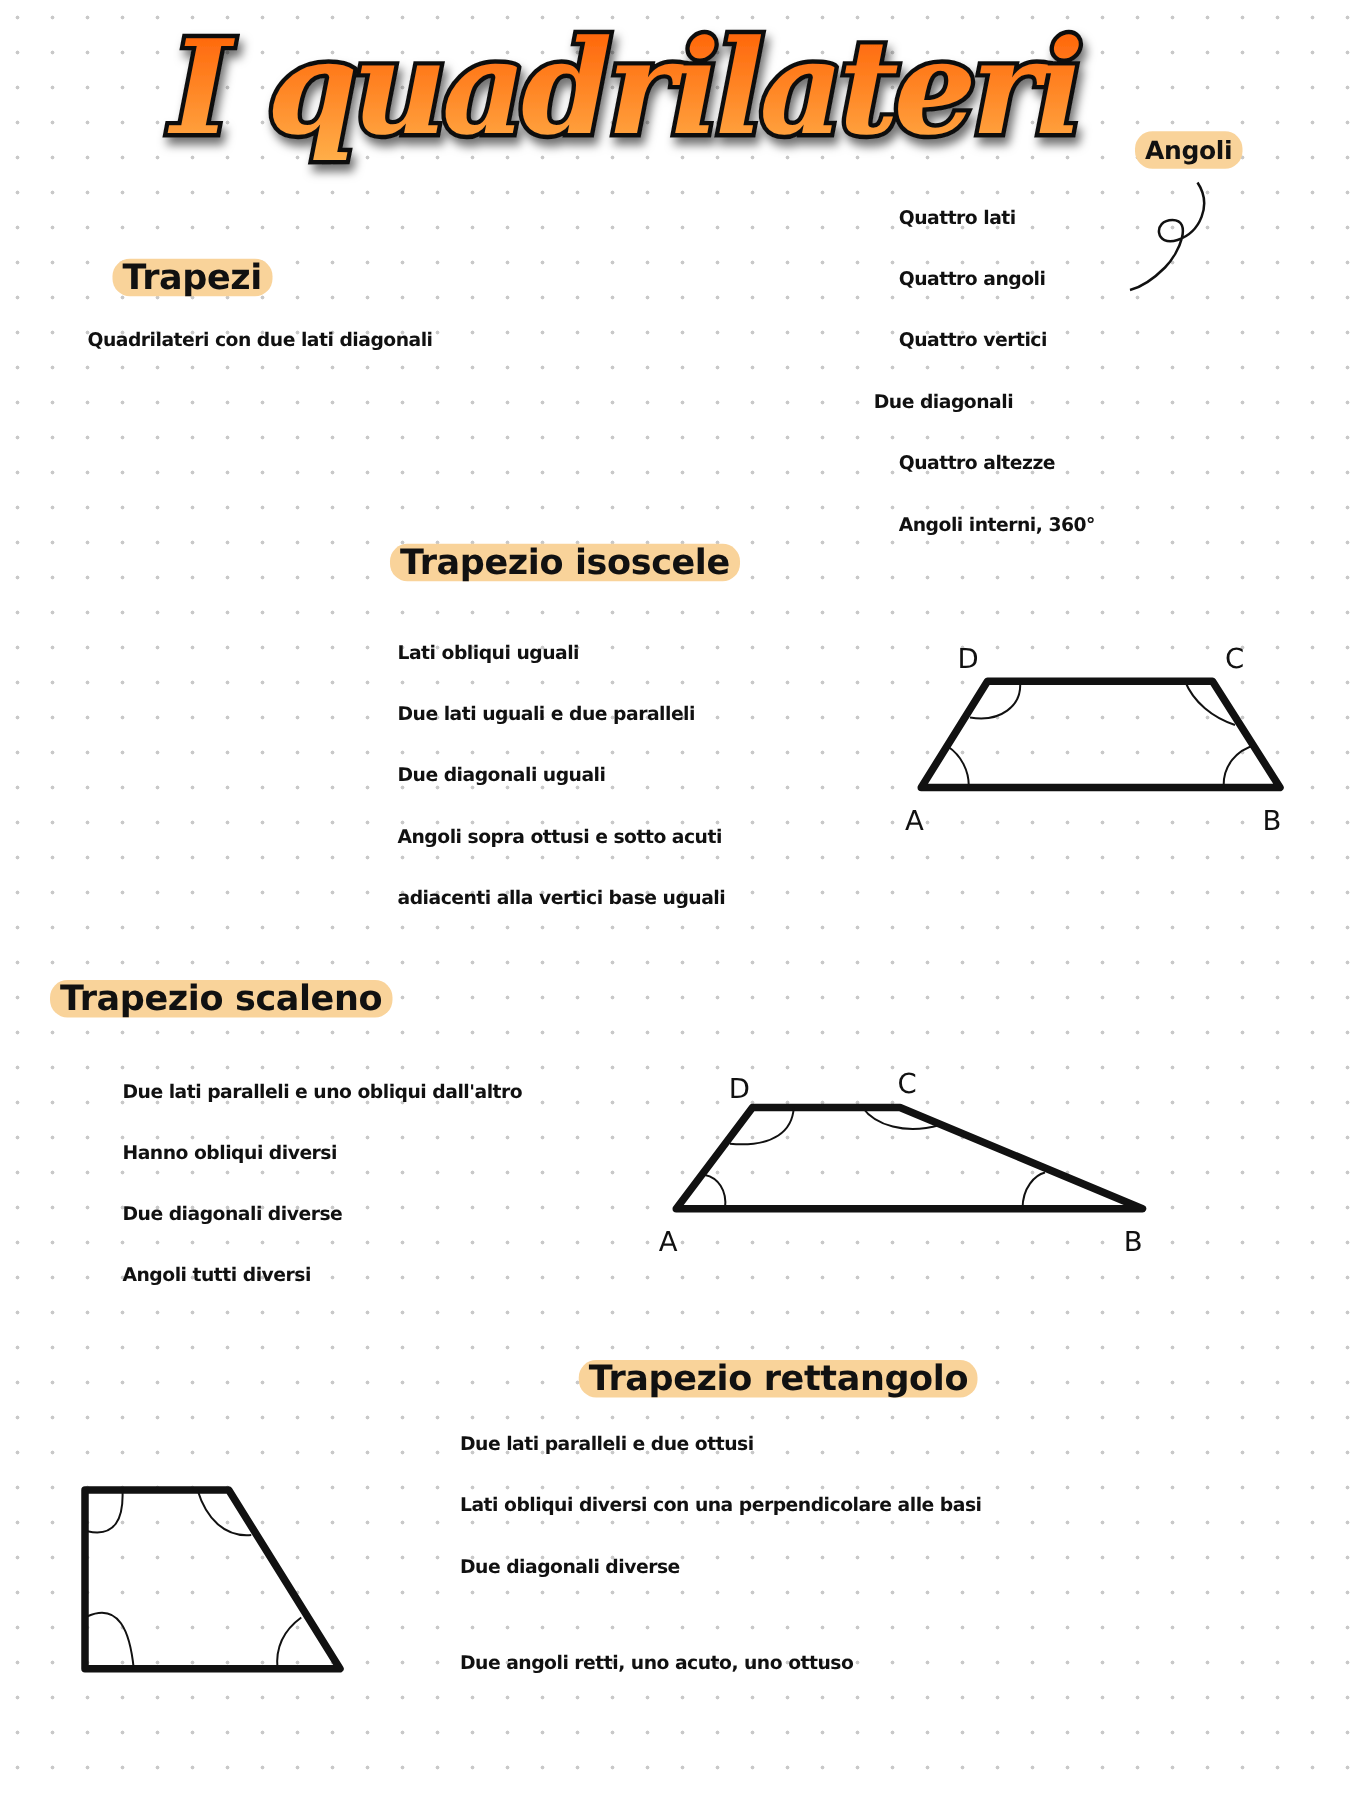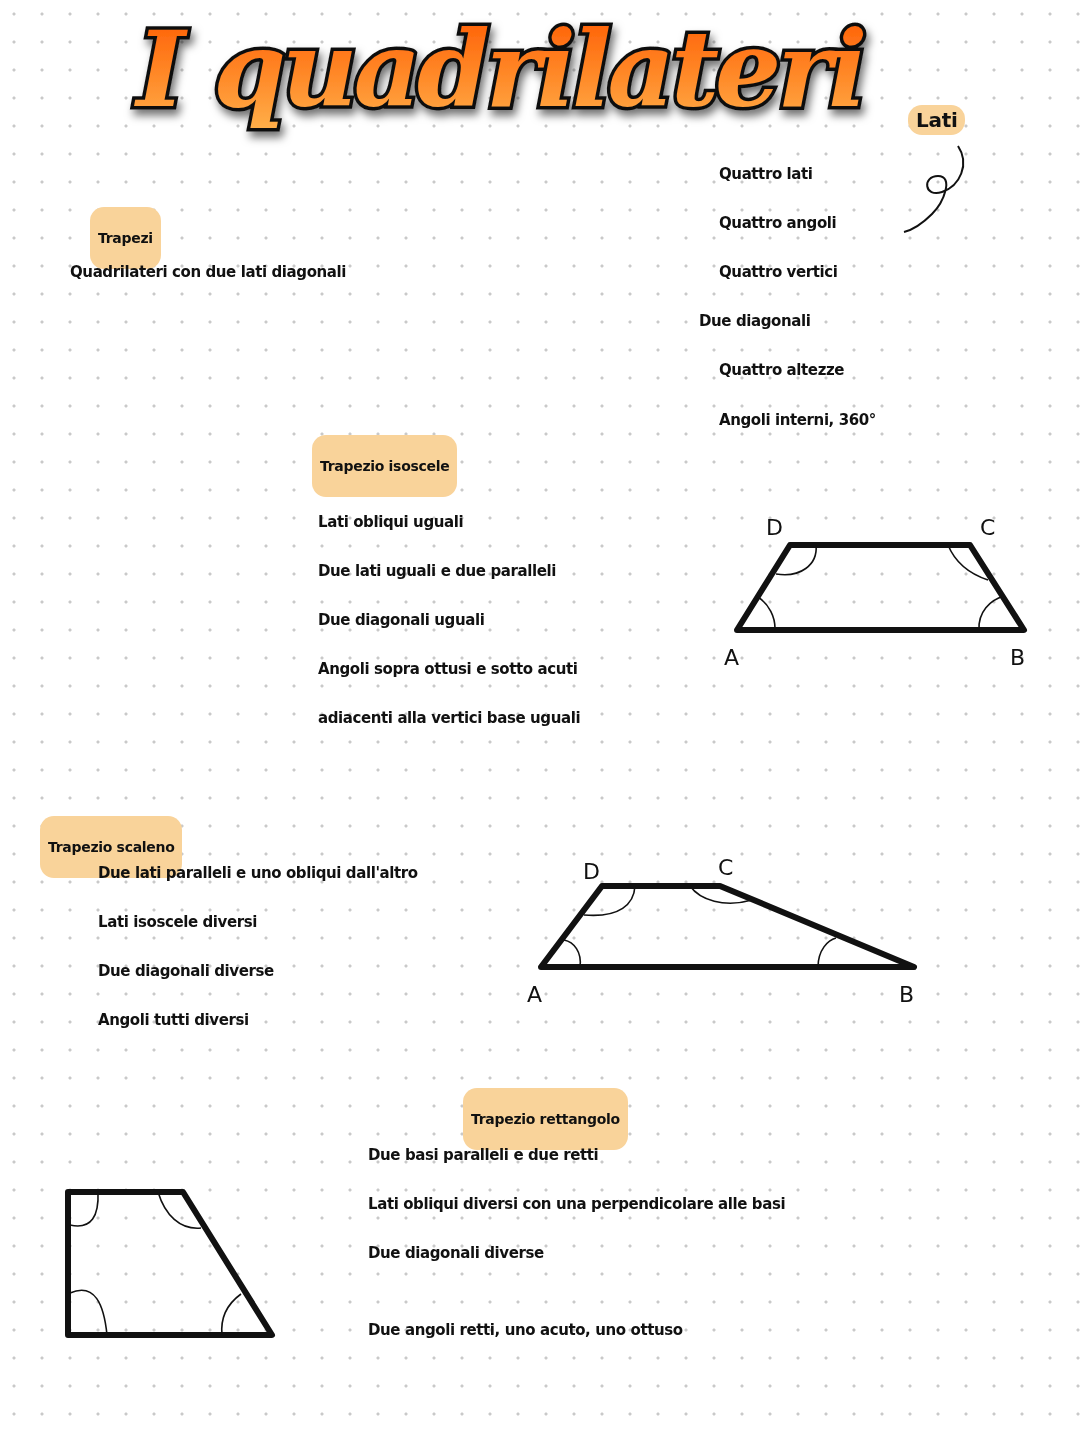--- a/index.html
+++ b/index.html
@@ -12,21 +12,21 @@
     font-family: "DejaVu Sans", sans-serif;
     color: #111;
   }
   .abs { position: absolute; }
   .title {
     left: 130px; top: 6px; width: 740px; height: 140px;
   }
   .title svg { overflow: visible; }
   .hl {
     position: absolute; background: #f9d39a; border-radius: 14px;
-    font-weight: bold; font-size: 14px; line-height: 30px; padding: 16px 8px;
+    font-weight: bold; font-size: 28px; line-height: 30px; padding: 0 8px;
     white-space: nowrap; letter-spacing: -0.3px;
   }
   .line {
     position: absolute; font-weight: bold; font-size: 15px; line-height: 28px;
     white-space: nowrap; letter-spacing: -0.4px;
   }
   .lbl {
     position: absolute; font-family: "DejaVu Sans", sans-serif; font-size: 22px;
     font-weight: normal; color: #111; line-height: 24px;
   }
@@ -43,21 +43,21 @@
         <stop offset="1" stop-color="#ffb04a"></stop>
       </linearGradient>
       <filter id="sh" x="-10%" y="-10%" width="120%" height="140%">
         <feDropShadow dx="3" dy="6" stdDeviation="4" flood-color="#000" flood-opacity="0.55"></feDropShadow>
       </filter>
     </defs>
     <text x="370" y="100" text-anchor="middle" font-family="'DejaVu Serif', serif" font-style="italic" font-weight="bold" font-size="104" letter-spacing="-4" fill="url(#tg)" stroke="#111" stroke-width="7" paint-order="stroke" filter="url(#sh)">I quadrilateri</text>
   </svg>
 </div>
 
-<div class="hl" style="left:908px; top:105px; font-size:20px; padding:0 8px;">Lati</div>
+<div class="hl" style="left:908px; top:105px; font-size:20px; padding:0 8px;">Angoli</div>
 <svg class="shape" style="left:900px; top:140px;" width="80" height="100">
   <path d="M58 6 C 70 24, 60 46, 42 52 C 24 58, 22 36, 38 36 C 54 36, 44 62, 32 74 C 22 84, 12 90, 4 92" fill="none" stroke="#111" stroke-width="2"></path>
 </svg>
 <div class="line" style="left:719px; top:160px;">Quattro lati</div>
 <div class="line" style="left:719px; top:209px;">Quattro angoli</div>
 <div class="line" style="left:719px; top:258px;">Quattro vertici</div>
 <div class="line" style="left:699px; top:307px;">Due diagonali</div>
 <div class="line" style="left:719px; top:356px;text-align:right;">Quattro altezze</div>
 <div class="line" style="left:719px; top:406px;">Angoli interni, 360°</div>
 
@@ -76,40 +76,40 @@
   <path d="M775,630 A 38 38 0 0 0 758,597" fill="none" stroke="#111" stroke-width="1.6"></path>
   <path d="M816,545 C 818,565 800,578 776,574" fill="none" stroke="#111" stroke-width="1.6"></path>
   <path d="M948,545 C 955,562 970,574 988,580" fill="none" stroke="#111" stroke-width="1.6"></path>
   <path d="M979,630 C 978,612 990,600 1004,596" fill="none" stroke="#111" stroke-width="1.6"></path>
 </svg>
 <div class="lbl" style="left:766px; top:516px;">D</div>
 <div class="lbl" style="left:980px; top:516px;">C</div>
 <div class="lbl" style="left:724px; top:646px;">A</div>
 <div class="lbl" style="left:1010px; top:646px;">B</div>
 
-<div class="hl" style="left:40px; top:816px;">Trapezio scaleno</div>
+<div class="hl" style="left:40px; top:784px;">Trapezio scaleno</div>
 <div class="line" style="left:98px; top:859px;">Due lati paralleli e uno obliqui dall'altro</div>
-<div class="line" style="left:98px; top:908px;">Lati isoscele diversi</div>
+<div class="line" style="left:98px; top:908px;">Hanno obliqui diversi</div>
 <div class="line" style="left:98px; top:957px;">Due diagonali diverse</div>
 <div class="line" style="left:98px; top:1006px;">Angoli tutti diversi</div>
 
 <svg class="shape" style="left:0; top:0;" width="1080" height="1050">
   <polygon points="541,967 602,886 720,886 914,967" fill="none" stroke="#111" stroke-width="6" stroke-linejoin="round"></polygon>
   <path d="M580,967 C 582,952 574,942 564,940" fill="none" stroke="#111" stroke-width="1.6"></path>
   <path d="M635,886 C 634,904 620,918 584,915" fill="none" stroke="#111" stroke-width="1.6"></path>
   <path d="M690,886 C 700,900 724,908 752,900" fill="none" stroke="#111" stroke-width="1.6"></path>
   <path d="M818,967 C 818,950 828,940 836,938" fill="none" stroke="#111" stroke-width="1.6"></path>
 </svg>
 <div class="lbl" style="left:583px; top:860px;">D</div>
 <div class="lbl" style="left:718px; top:856px;">C</div>
 <div class="lbl" style="left:527px; top:983px;">A</div>
 <div class="lbl" style="left:899px; top:983px;">B</div>
 
 <div class="hl" style="left:463px; top:1088px;">Trapezio rettangolo</div>
-<div class="line" style="left:368px; top:1141px;">Due basi paralleli e due retti</div>
+<div class="line" style="left:368px; top:1141px;">Due lati paralleli e due ottusi</div>
 <div class="line" style="left:368px; top:1190px;">Lati obliqui diversi con una perpendicolare alle basi</div>
 <div class="line" style="left:368px; top:1239px;">Due diagonali diverse</div>
 <div class="line" style="left:368px; top:1288px;margin-top:28px;">Due angoli retti, uno acuto, uno ottuso</div>
 
 <svg class="shape" style="left:0; top:0;" width="1080" height="1439">
   <polygon points="68,1192 183,1192 272,1335 68,1335" fill="none" stroke="#111" stroke-width="6" stroke-linejoin="round"></polygon>
   <path d="M98,1192 C 99,1215 92,1230 70,1225" fill="none" stroke="#111" stroke-width="1.6"></path>
   <path d="M158,1192 C 165,1215 180,1230 201,1228" fill="none" stroke="#111" stroke-width="1.6"></path>
   <path d="M70,1293 C 95,1282 104,1305 107,1335" fill="none" stroke="#111" stroke-width="1.6"></path>
   <path d="M222,1335 C 220,1315 230,1302 241,1294" fill="none" stroke="#111" stroke-width="1.6"></path>

